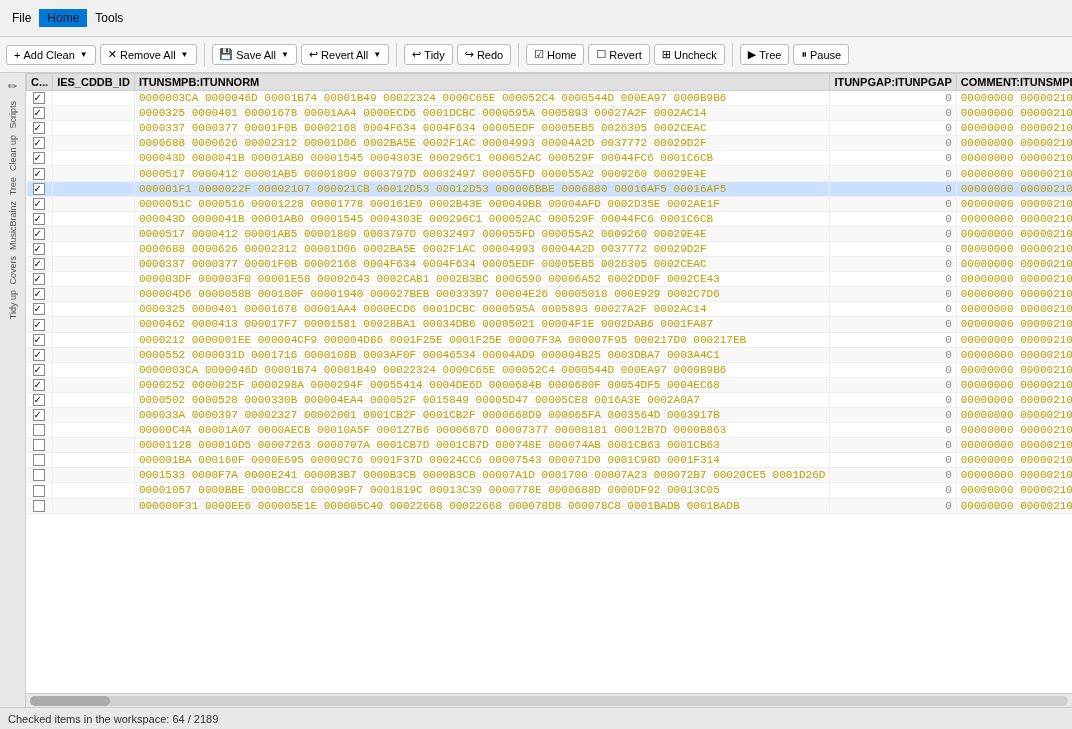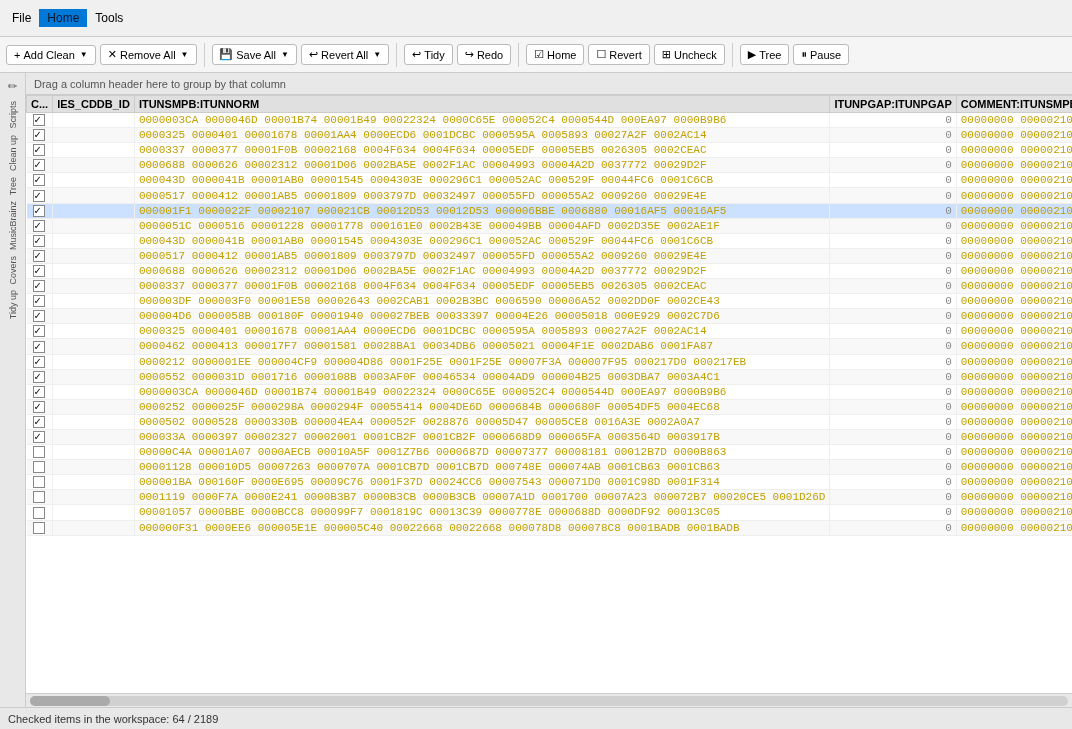--- a/index.html
+++ b/index.html
@@ -120,21 +120,20 @@
     <div class="sidebar-icon" title="Edit">✏</div>
     <div class="sidebar-label">Scripts</div>
     <div class="sidebar-label">Clean up</div>
     <div class="sidebar-label">Tree</div>
     <div class="sidebar-label">MusicBrainz</div>
     <div class="sidebar-label">Covers</div>
     <div class="sidebar-label">Tidy up</div>
   </div>
 
   <div class="content">
-    <div class="group-header">Drag a column header here to group by that column</div>
     <div class="table-container">
       <table>
         <thead>
           <tr>
             <th style="width:30px">C...</th>
             <th style="width:80px">IES_CDDB_ID</th>
             <th style="width:490px">ITUNSMPB:ITUNNORM</th>
             <th style="width:120px">ITUNPGAP:ITUNPGAP</th>
             <th style="width:330px">COMMENT:ITUNSMPB</th>
           </tr>
@@ -276,21 +275,21 @@
             <tr>
               <td class="check-col"><span class="cb checked"></span></td>
               <td class="black-col"></td>
               <td>0000252 0000025F 0000298A 0000294F 00055414 0004DE6D 0000684B 0000680F 00054DF5 0004EC68</td>
               <td class="num-col" style="color: rgb(136, 136, 136);">0</td>
               <td>00000000 00000210 000006FC 0000000000011F3E74 0</td>
             </tr>
             <tr>
               <td class="check-col"><span class="cb checked"></span></td>
               <td class="black-col"></td>
-              <td>0000502 0000528 0000330B 000004EA4 000052F 0028876 00005D47 00005CE8 0016A3E 0002A0A7</td>
+              <td>0000502 0000528 0000330B 000004EA4 000052F 0015849 00005D47 00005CE8 0016A3E 0002A0A7</td>
               <td class="num-col" style="color: rgb(136, 136, 136);">0</td>
               <td>00000000 00000210 00000978 000000000007EFDF8 0</td>
             </tr>
             <tr>
               <td class="check-col"><span class="cb checked"></span></td>
               <td class="black-col"></td>
               <td>000033A 0000397 00002327 00002001 0001CB2F 0001CB2F 0000668D9 000065FA 0003564D 0003917B</td>
               <td class="num-col" style="color: rgb(136, 136, 136);">0</td>
               <td>00000000 00000210 000008A0 0000000000E234D0 0</td>
             </tr>
@@ -311,21 +310,21 @@
             <tr>
               <td class="check-col"><span class="cb"></span></td>
               <td class="black-col"></td>
               <td>000001BA 000160F 0000E695 00009C76 0001F37D 00024CC6 00007543 000071D0 0001C98D 0001F314</td>
               <td class="num-col" style="color: rgb(136, 136, 136);">0</td>
               <td>00000000 00000210 0000078C 0000000000006F6CE4 0</td>
             </tr>
             <tr>
               <td class="check-col"><span class="cb"></span></td>
               <td class="black-col"></td>
-              <td>0001119 0000F7A 0000E241 0000B3B7 0000B3CB 0000B3CB 00007A1D 0001700 00007A23 000072B7 00020CE5 0001D26D</td>
+              <td>0001533 0000F7A 0000E241 0000B3B7 0000B3CB 0000B3CB 00007A1D 0001700 00007A23 000072B7 00020CE5 0001D26D</td>
               <td class="num-col" style="color: rgb(136, 136, 136);">0</td>
               <td>00000000 00000210 0000A64 0000000000A6A074 0</td>
             </tr>
             <tr>
               <td class="check-col"><span class="cb"></span></td>
               <td class="black-col"></td>
               <td>00001057 0000BBE 0000BCC8 000099F7 0001819C 00013C39 0000778E 0000688D 0000DF92 00013C05</td>
               <td class="num-col" style="color: rgb(136, 136, 136);">0</td>
               <td>00000000 00000210 0000093C 0000000000004F3BB4 0</td>
             </tr>

